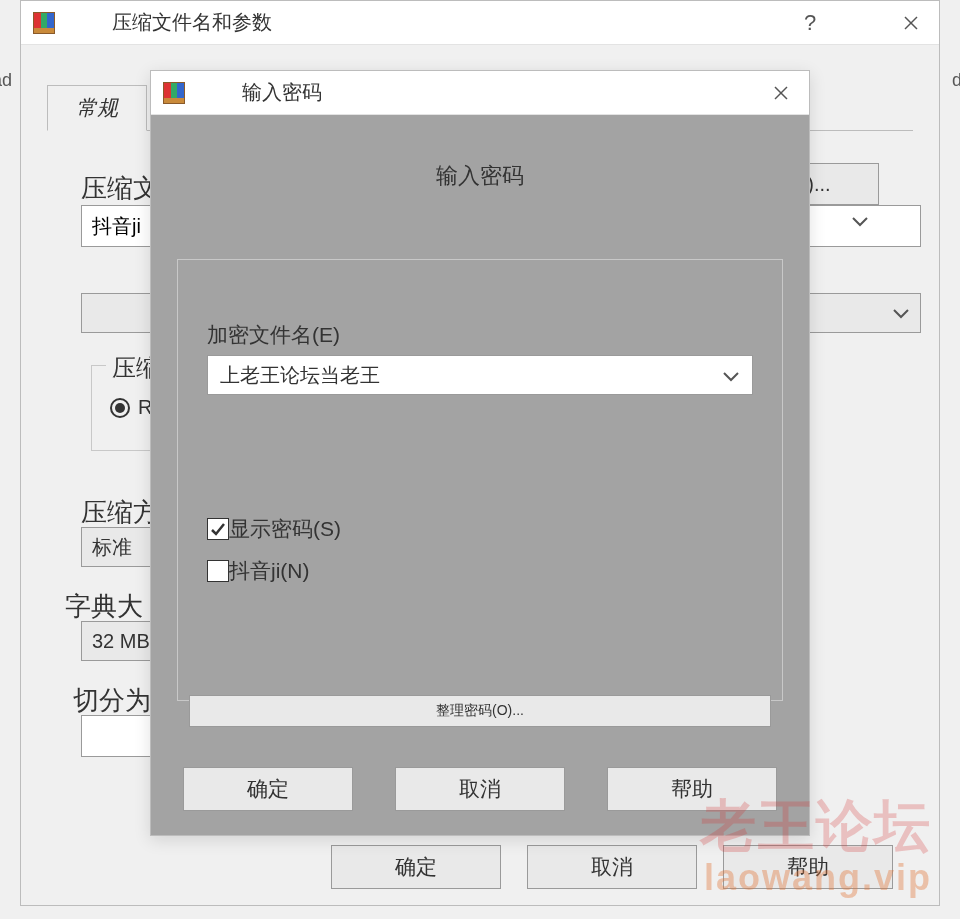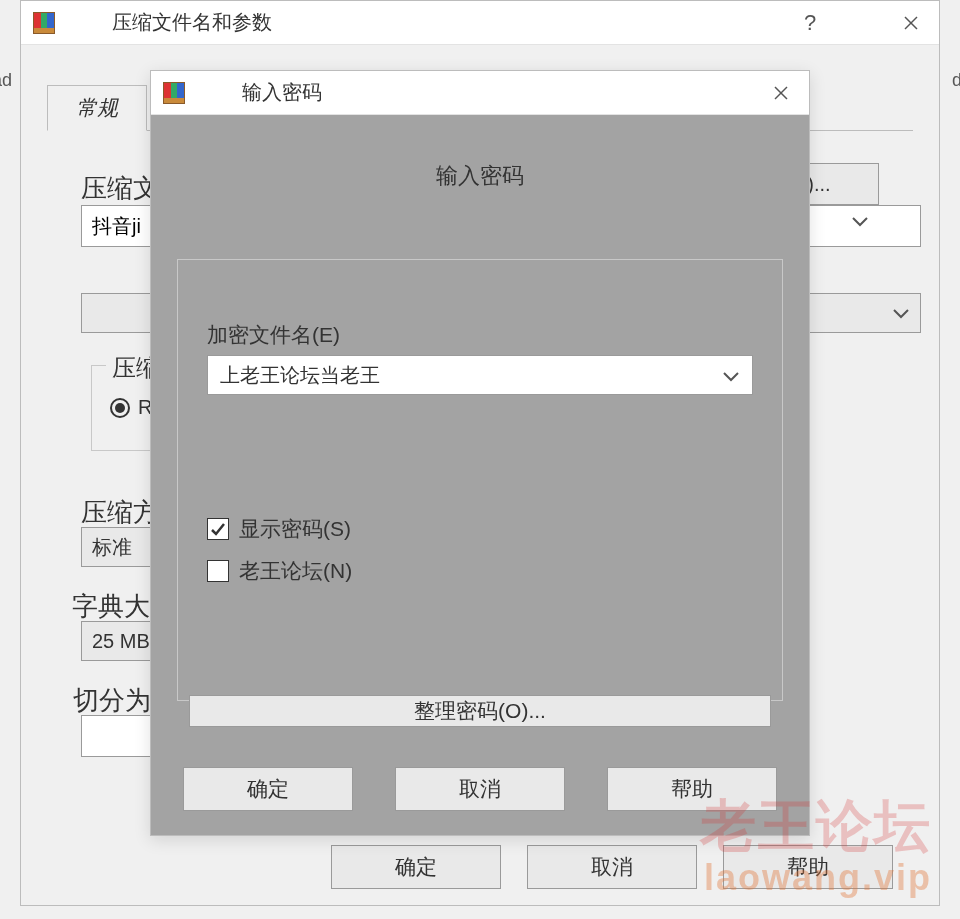--- a/index.html
+++ b/index.html
@@ -152,21 +152,21 @@
   }
   .radio-outer {
     width: 20px; height: 20px; border-radius: 50%;
     border: 2px solid #333; display:flex; align-items:center; justify-content:center;
   }
   .radio-inner { width: 10px; height:10px; border-radius:50%; background:#333; }
 
   .method-lbl { left: 60px; top: 450px; }
   .grey-select.method { left: 60px; top: 482px; width: 260px; }
 
-  .dict-lbl { left: 51px; top: 544px; }
+  .dict-lbl { left: 44px; top: 544px; }
   .grey-select.dict { left: 60px; top: 576px; width: 260px; }
 
   .split-lbl { left: 52px; top: 638px; text-align: right; }
   .split-input {
     position: absolute; left: 60px; top: 670px;
     width: 260px; height: 42px;
     border: 1px solid #9a9a9a;
     background: #fff;
   }
 
@@ -221,21 +221,21 @@
     border: 1px solid #9a9a9a;
     background: #fff;
     display: flex; align-items: center;
     padding: 0 42px 0 12px;
     font-size: 20px;
   }
   .pwd-input .sel-chev { position: absolute; right: 12px; top: 14px; }
 
   .checkbox-row {
     position: absolute; left: 56px;
-    display: flex; align-items: center; gap: 10px;
+    display: flex; align-items: center; 
     font-size: 21px;
   }
   .chk {
     width: 22px; height: 22px;
     border: 1.5px solid #333;
     display: flex; align-items: center; justify-content: center;
     background: #fff;
   }
   .chk svg { width: 16px; height: 16px; }
   .chk svg polyline { fill:none; stroke:#333; stroke-width: 2.5; }
@@ -243,21 +243,21 @@
   .cb-show { top: 400px; }
   .cb-encrypt { top: 442px; }
 
   .organize-btn {
     position: absolute;
     left: 38px; right: 38px; top: 580px;
     height: 32px;
     border: 1px solid #9a9a9a;
     background: #e9e9e9;
     display: flex; align-items: center; justify-content: center;
-    font-size: 21px;
+    font-size: 14px;
   }
 
   .pwd-btn-row {
     position: absolute;
     left: 0; right: 0; bottom: 24px;
     display: flex;
     justify-content: center;
     gap: 42px;
   }
 
@@ -342,21 +342,21 @@
     <div class="lbl method-lbl">压缩方</div>
     <div class="grey-select method">
       <span>标准</span>
       <svg class="chev sel-chev" viewBox="0 0 18 12">
           <polyline points="2,3 9,10 16,3"></polyline>
         </svg>
     </div>
 
     <div class="lbl dict-lbl">字典大</div>
     <div class="grey-select dict">
-      <span>25 MB</span>
+      <span>32 MB</span>
       <svg class="chev sel-chev" viewBox="0 0 18 12">
           <polyline points="2,3 9,10 16,3"></polyline>
         </svg>
     </div>
 
     <div class="lbl split-lbl">切分为</div>
     <div class="split-input"></div>
 
     <div class="main-btn-row">
       <div class="dlg-btn">确定</div>
@@ -402,21 +402,21 @@
       <span class="chk">
         <svg viewBox="0 0 16 16">
             <polyline points="2,9 6,13 14,3"></polyline>
           </svg>
       </span>
       <span>显示密码(S)</span>
     </div>
 
     <div class="checkbox-row cb-encrypt">
       <span class="chk"></span>
-      <span>老王论坛(N)</span>
+      <span>抖音ji(N)</span>
     </div>
 
     <div class="organize-btn">整理密码(O)...</div>
 
     <div class="pwd-btn-row">
       <div class="dlg-btn">确定</div>
       <div class="dlg-btn">取消</div>
       <div class="dlg-btn">帮助</div>
     </div>
   </div>

